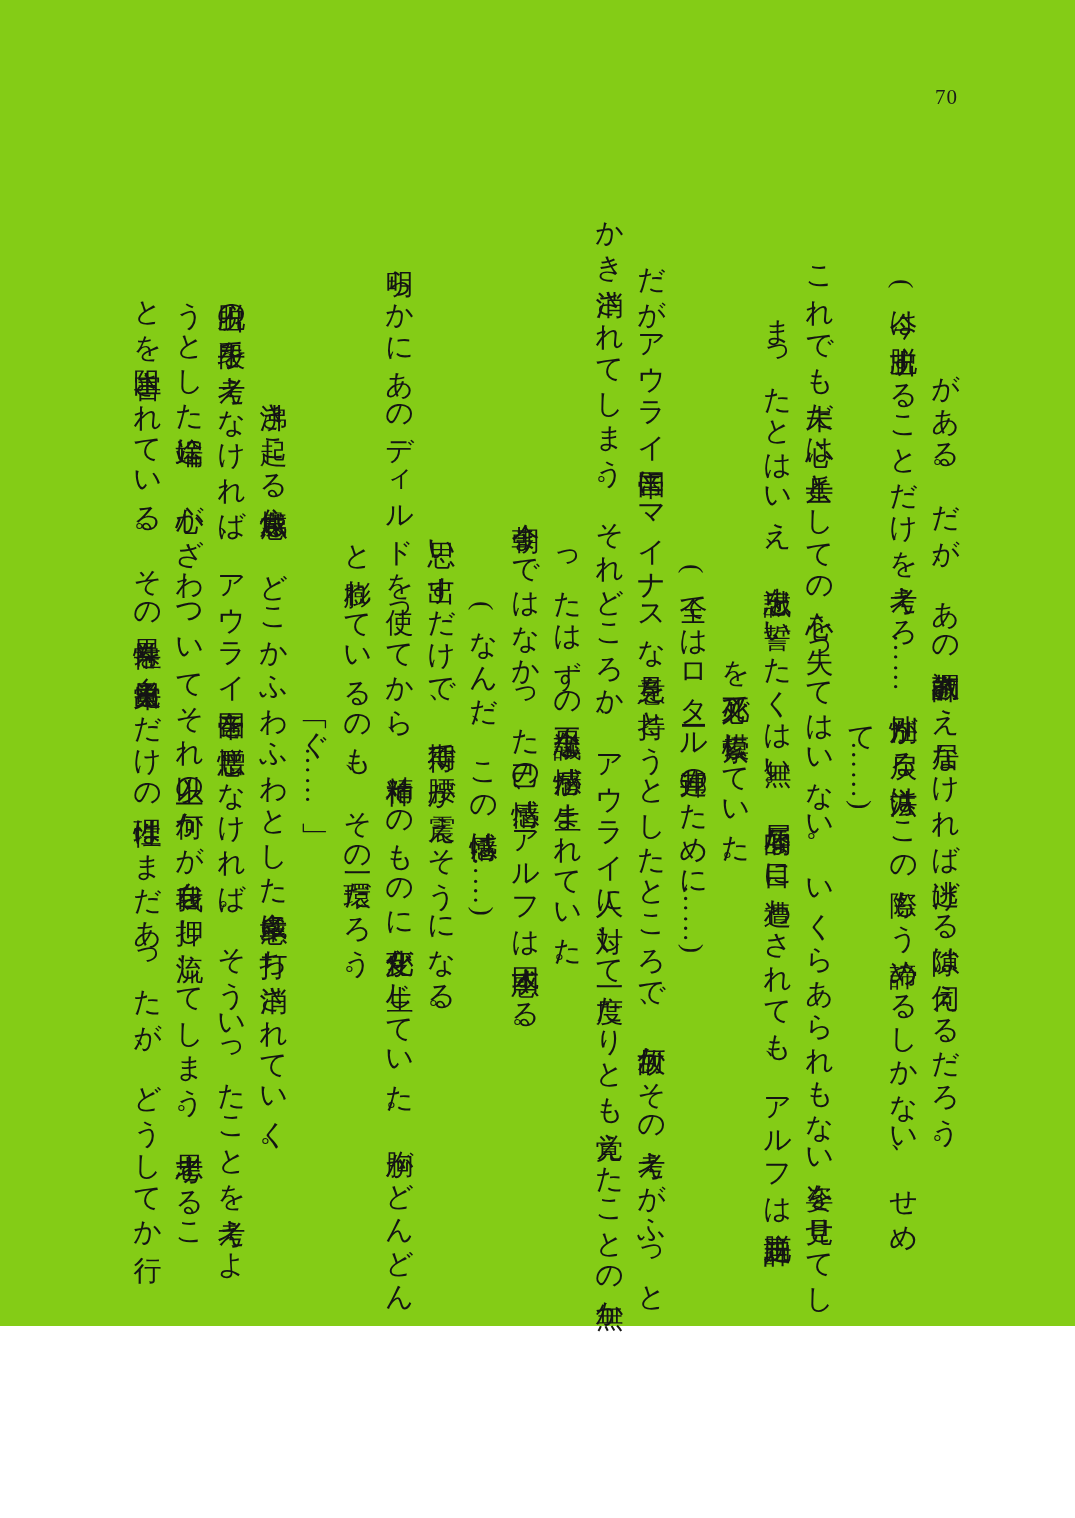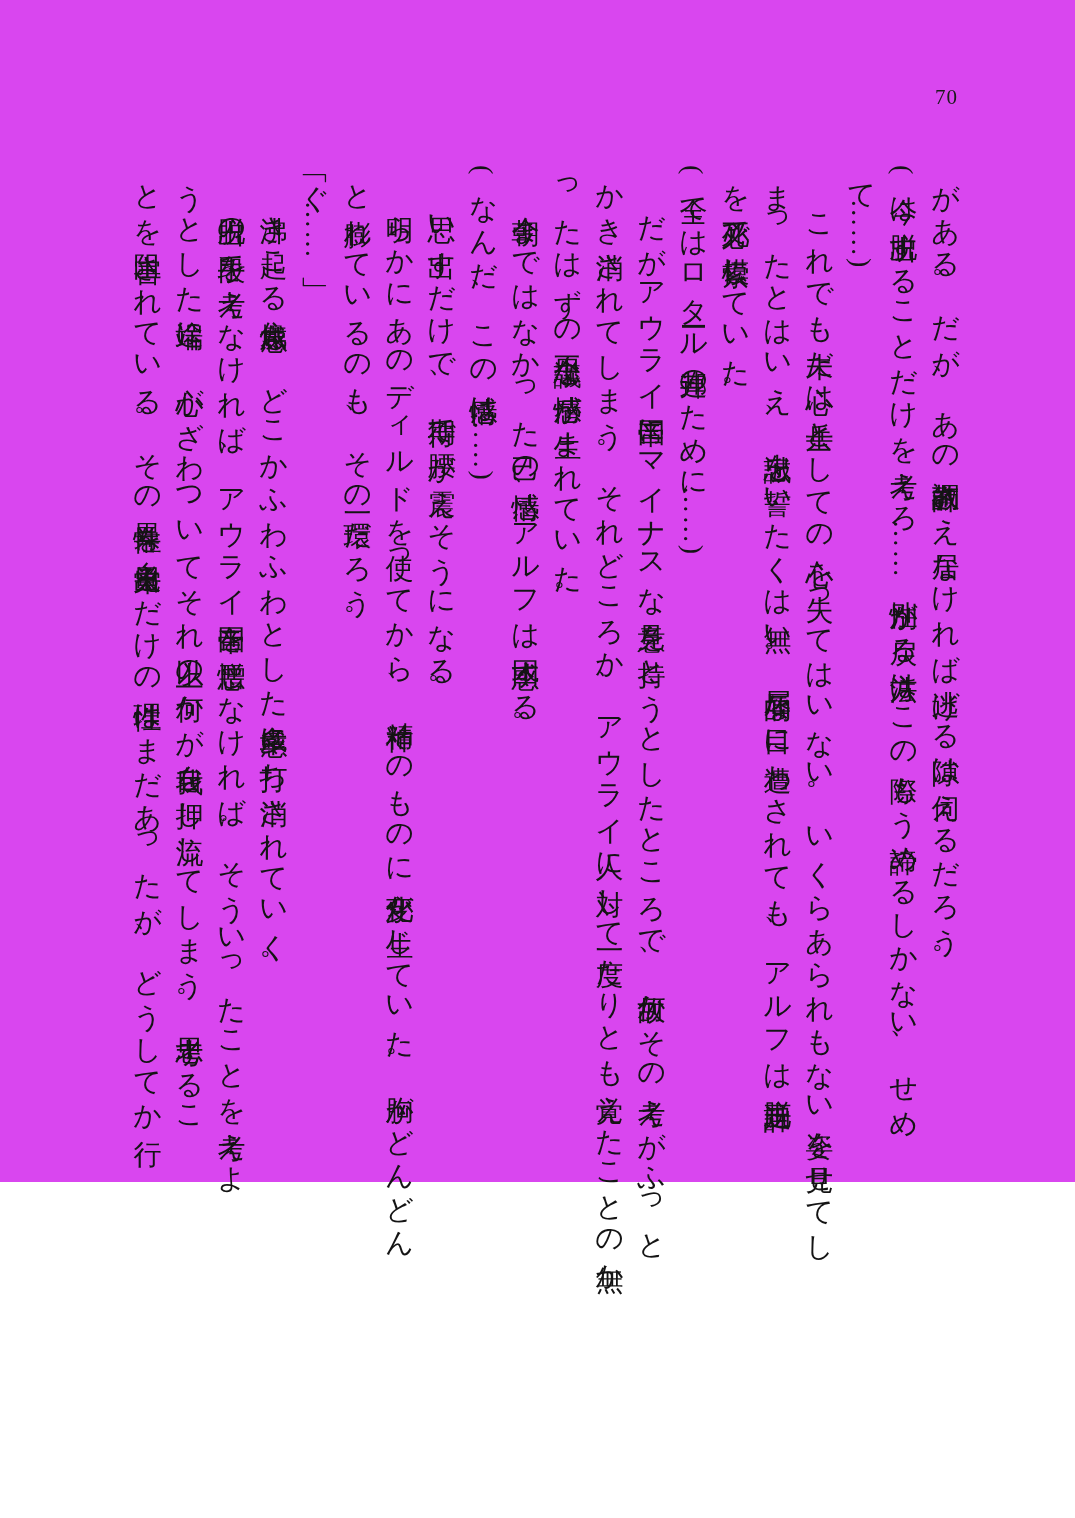--- a/index.html
+++ b/index.html
@@ -12,22 +12,23 @@
     background: #ffffff;
     position: relative;
     overflow: hidden;
     font-family: "Liberation Serif", "DejaVu Serif", serif;
   }
   .page {
     position: absolute;
     left: 0;
     top: 0;
     width: 1075px;
-    height: 1182px;
-    background: #d946ef;
+    height: 1326px;
+    background: #84cc16;
+    text-align: center;
   }
   .page-number {
     position: absolute;
     top: 86px;
     left: 935px;
     font-size: 21px;
     color: #1a1a1a;
     letter-spacing: 1px;
     line-height: 1.1;
   }

